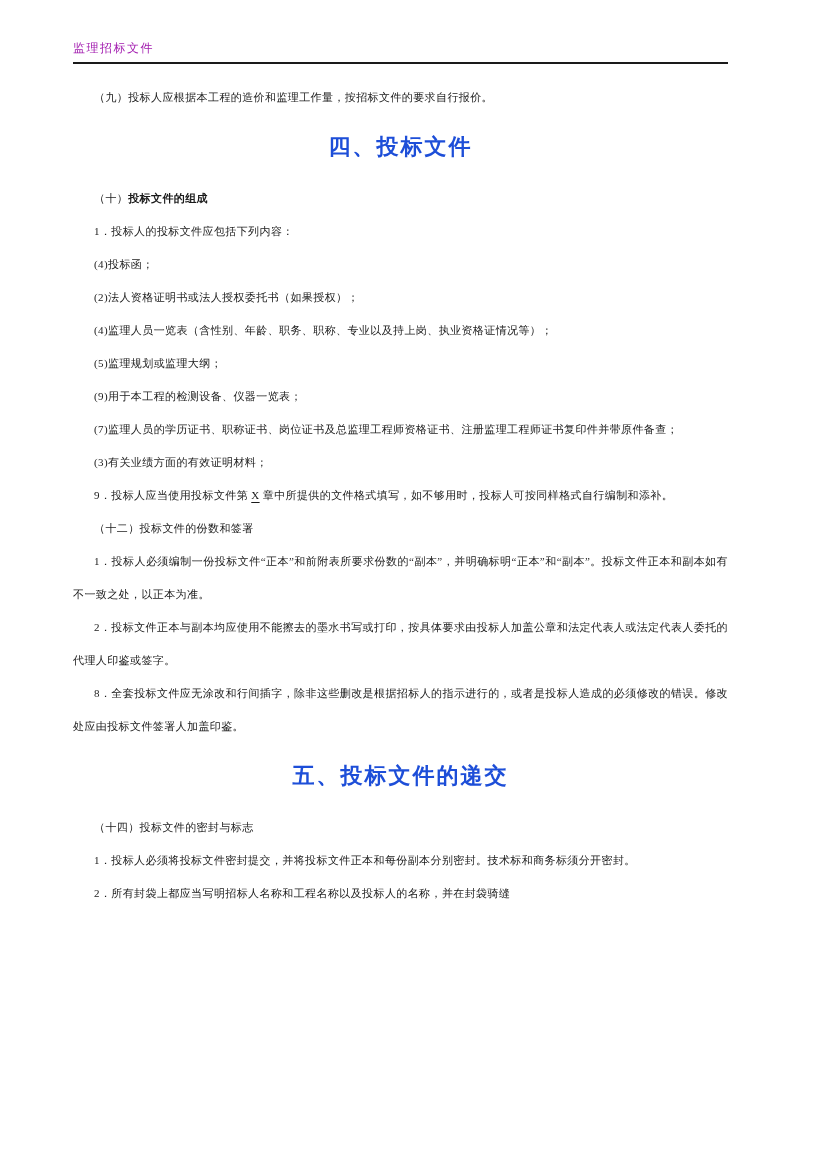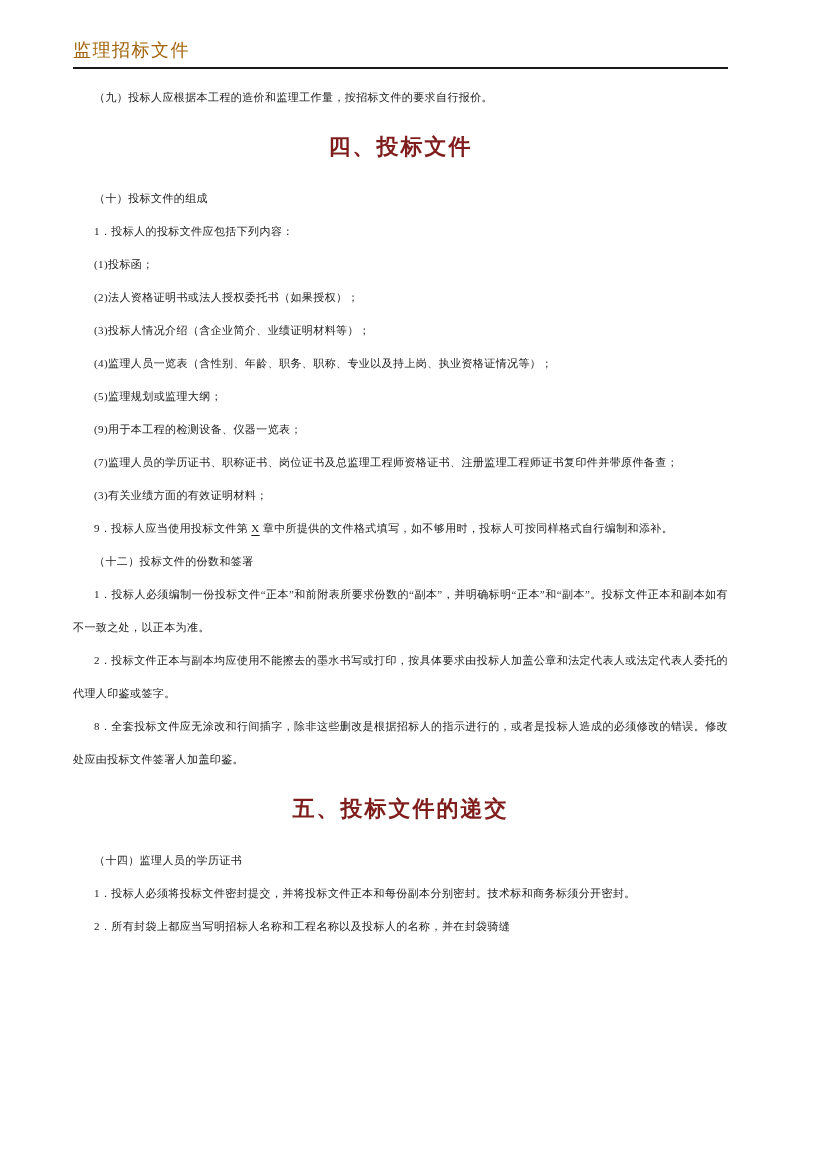--- a/index.html
+++ b/index.html
@@ -18,23 +18,23 @@
   }
   .header {
     position: absolute;
     top: 38px;
     left: 73px;
     width: 655px;
     border-bottom: 2px solid #1a1a1a;
     padding-bottom: 5px;
   }
   .header-title {
-    font-size: 18px;
+    font-size: 12px;
     letter-spacing: 1.5px;
-    color: #a16207;
+    color: #a21caf;
   }
   .content {
     position: absolute;
     top: 81px;
     left: 73px;
     width: 655px;
   }
   p.body {
     margin: 0;
     font-size: 11px;
@@ -46,25 +46,25 @@
     text-indent: 21px;
   }
   .doc-title {
     margin: 16px 0 19px 0;
     font-size: 22px;
     line-height: 33px;
     text-align: center;
     font-weight: bold;
     font-family: "Liberation Sans", "DejaVu Sans", sans-serif;
     letter-spacing: 2px;
-    color: #7f1d1d;
+    color: #1d4ed8;
   }
   .hei {
     font-family: "Liberation Sans", "DejaVu Sans", sans-serif;
-    font-weight: normal;
+    font-weight: bold;
   }
   .underline {
     text-decoration: underline;
     text-underline-offset: 3px;
   }
 </style>
 </head>
 <body>
 
 <div class="page">
@@ -76,38 +76,37 @@
   <div class="content">
 
     <p class="body indent">（九）投标人应根据本工程的造价和监理工作量，按招标文件的要求自行报价。</p>
 
     <h1 class="doc-title">四、投标文件</h1>
 
     <p class="body indent"><span>（十）</span><span class="hei">投标文件的组成</span></p>
 
     <p class="body indent">1．投标人的投标文件应包括下列内容：</p>
 
-    <p class="body indent">(1)投标函；</p>
+    <p class="body indent">(4)投标函；</p>
     <p class="body indent">(2)法人资格证明书或法人授权委托书（如果授权）；</p>
-    <p class="body indent">(3)投标人情况介绍（含企业简介、业绩证明材料等）；</p>
     <p class="body indent">(4)监理人员一览表（含性别、年龄、职务、职称、专业以及持上岗、执业资格证情况等）；</p>
     <p class="body indent">(5)监理规划或监理大纲；</p>
     <p class="body indent">(9)用于本工程的检测设备、仪器一览表；</p>
     <p class="body indent">(7)监理人员的学历证书、职称证书、岗位证书及总监理工程师资格证书、注册监理工程师证书复印件并带原件备查；</p>
     <p class="body indent">(3)有关业绩方面的有效证明材料；</p>
 
     <p class="body indent"><span>9．投标人应当使用投标文件第 </span><span class="underline">X</span><span> 章中所提供的文件格式填写，如不够用时，投标人可按同样格式自行编制和添补。</span></p>
 
     <p class="body indent">（十二）投标文件的份数和签署</p>
 
     <p class="body indent">1．投标人必须编制一份投标文件“正本”和前附表所要求份数的“副本”，并明确标明“正本”和“副本”。投标文件正本和副本如有不一致之处，以正本为准。</p>
     <p class="body indent">2．投标文件正本与副本均应使用不能擦去的墨水书写或打印，按具体要求由投标人加盖公章和法定代表人或法定代表人委托的代理人印鉴或签字。</p>
     <p class="body indent">8．全套投标文件应无涂改和行间插字，除非这些删改是根据招标人的指示进行的，或者是投标人造成的必须修改的错误。修改处应由投标文件签署人加盖印鉴。</p>
 
     <h1 class="doc-title">五、投标文件的递交</h1>
 
-    <p class="body indent">（十四）监理人员的学历证书</p>
+    <p class="body indent">（十四）投标文件的密封与标志</p>
 
     <p class="body indent">1．投标人必须将投标文件密封提交，并将投标文件正本和每份副本分别密封。技术标和商务标须分开密封。</p>
     <p class="body indent">2．所有封袋上都应当写明招标人名称和工程名称以及投标人的名称，并在封袋骑缝</p>
 
   </div>
 </div>
 
 </body></html>

